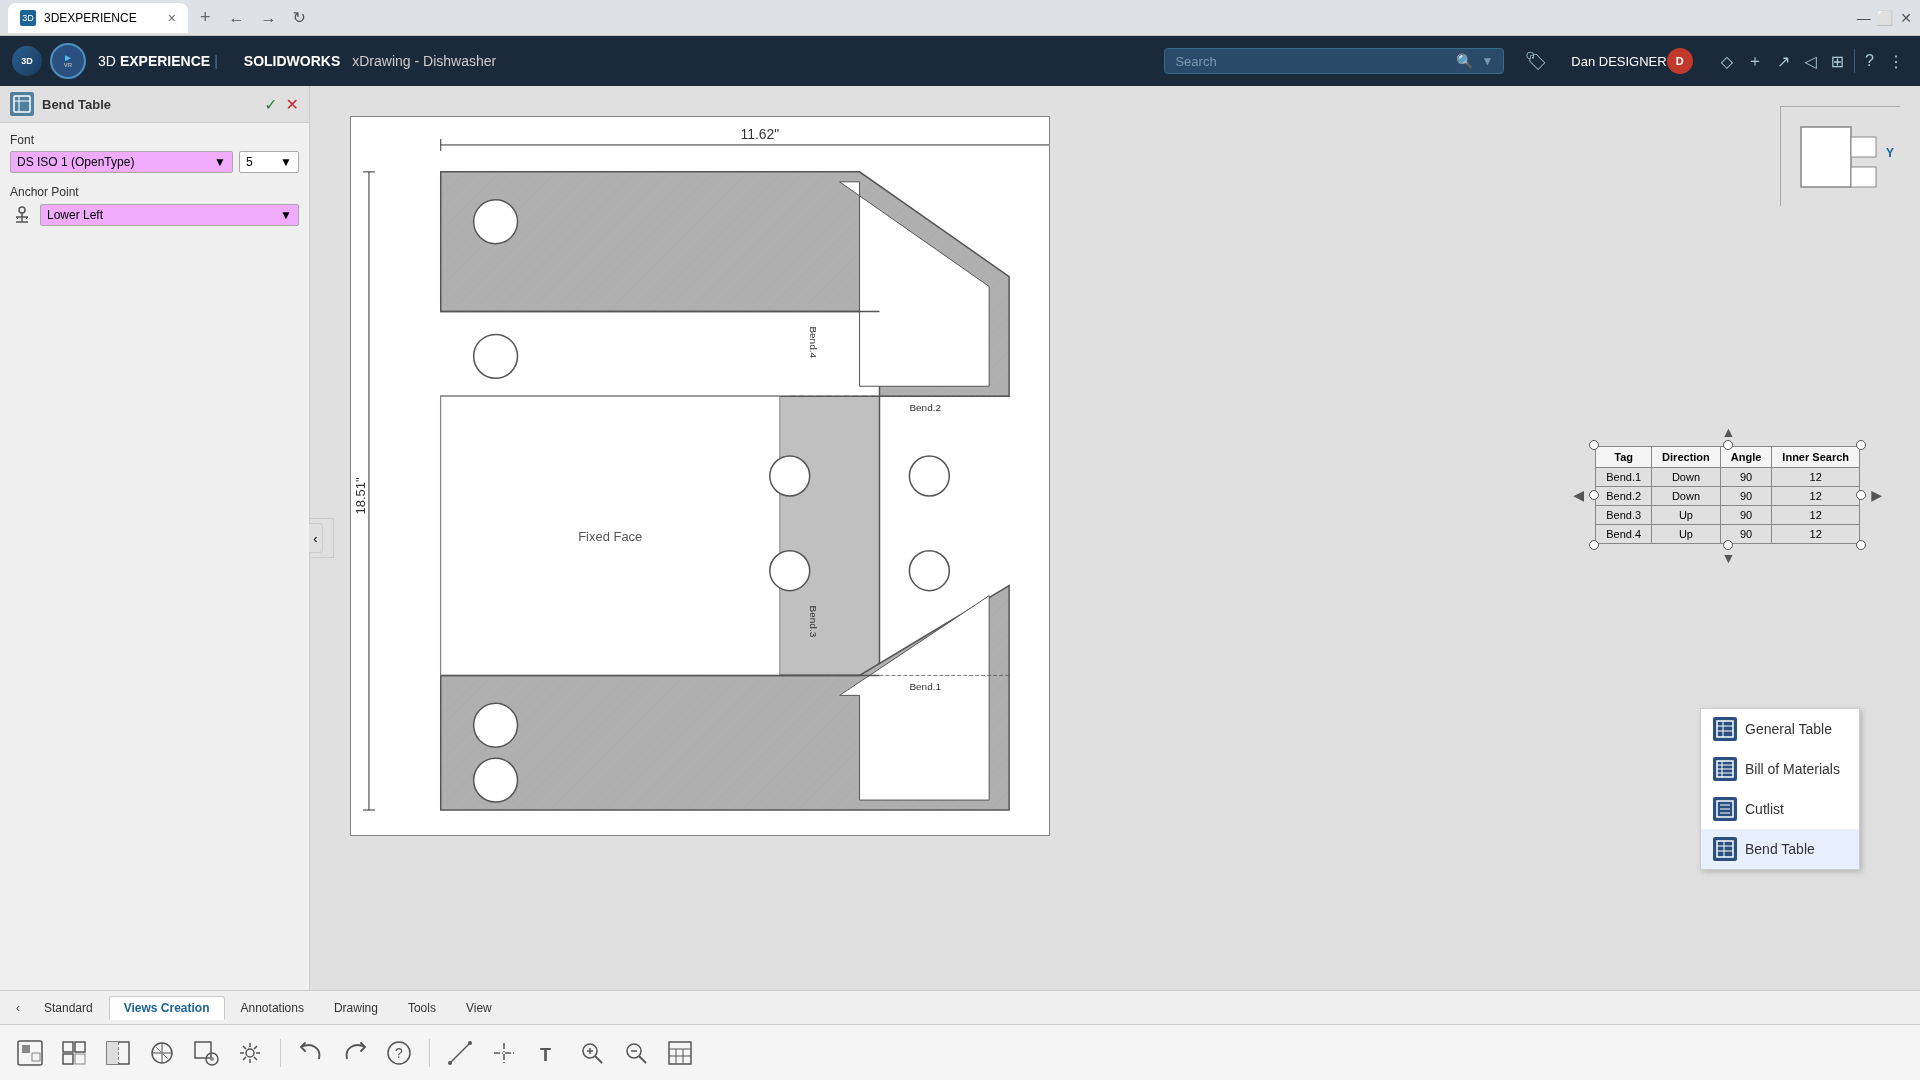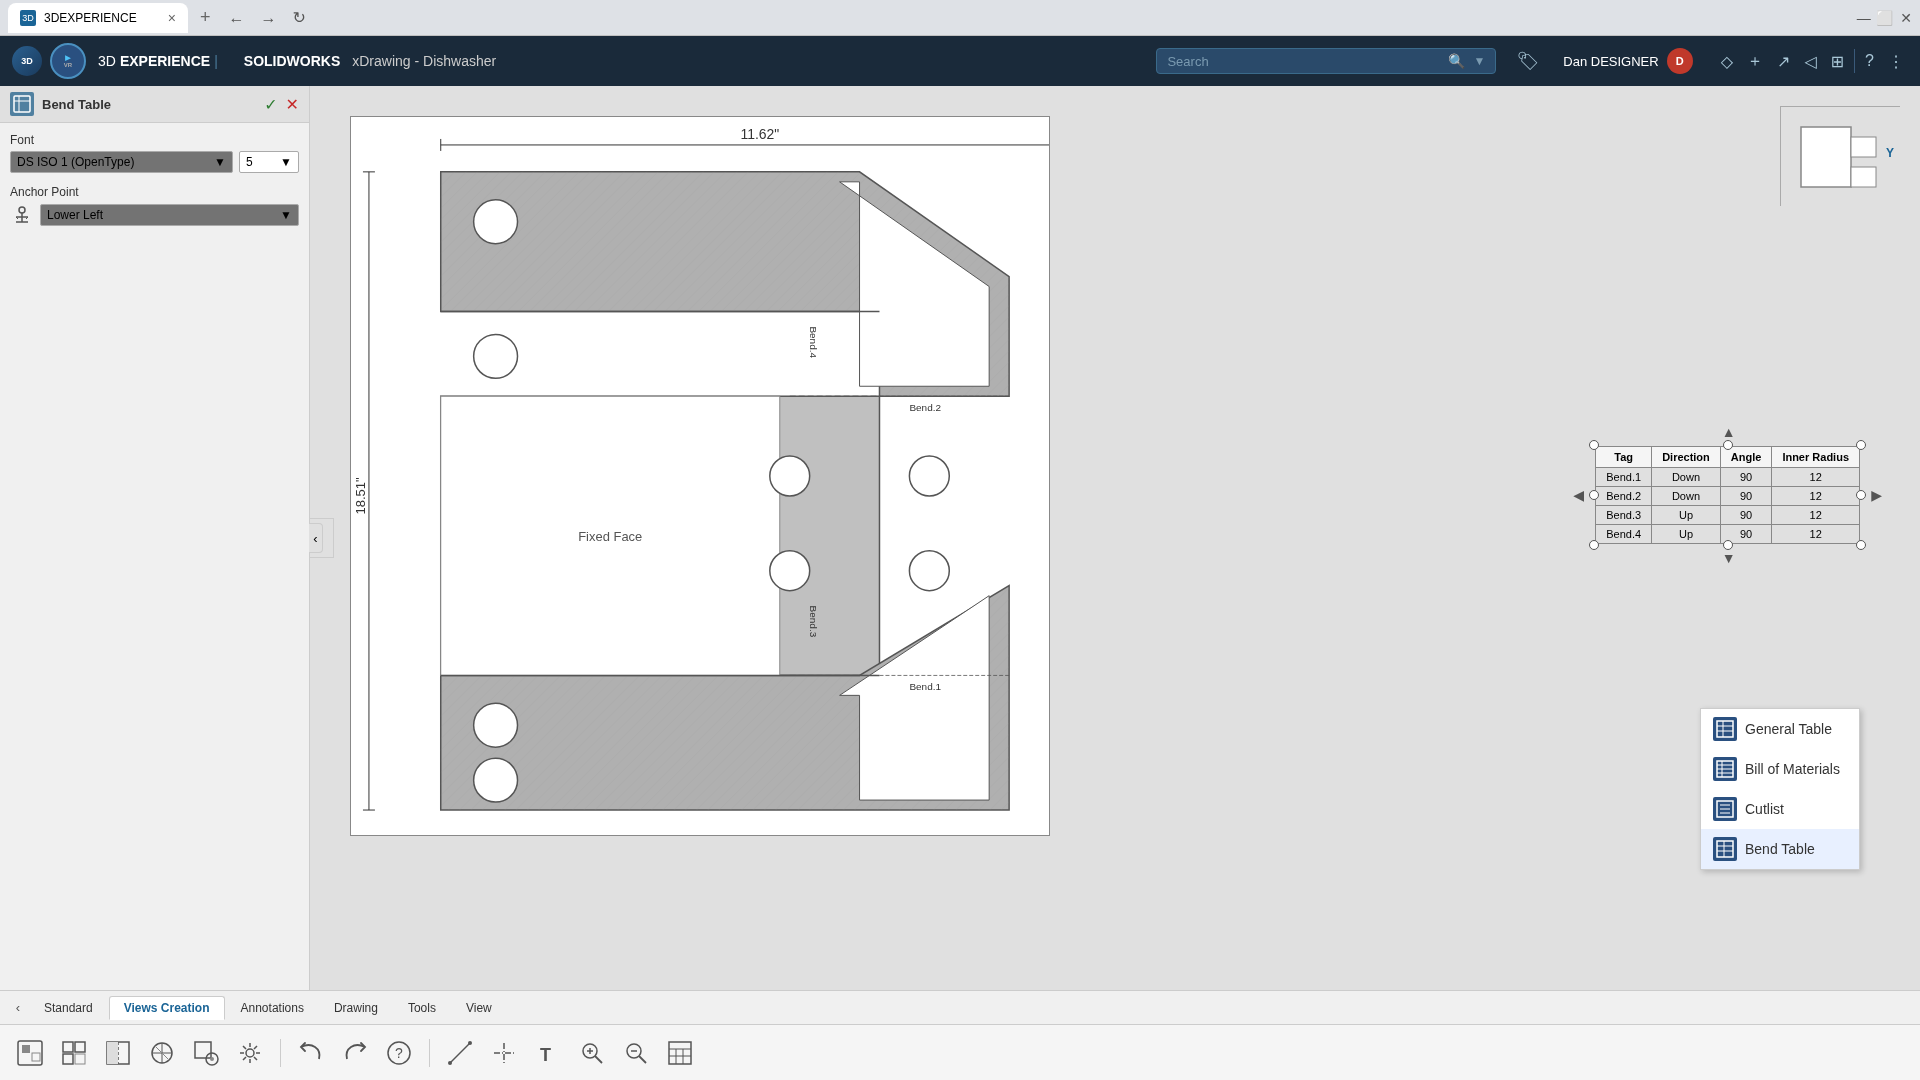--- a/index.html
+++ b/index.html
@@ -14,41 +14,41 @@
     .browser-nav { display: flex; align-items: center; gap: 4px; }
     .nav-btn { background: none; border: none; cursor: pointer; padding: 4px 6px; color: #555; font-size: 16px; border-radius: 4px; }
     .address-bar { flex: 1; background: white; border: 1px solid #c0c0c0; border-radius: 20px; padding: 4px 12px; font-size: 13px; color: #333; }
 
     
     .app-header { background: #1a2a3a; height: 50px; display: flex; align-items: center; padding: 0 12px; gap: 12px; }
     .logo-circle { width: 36px; height: 36px; border-radius: 50%; background: #2a5080; display: flex; align-items: center; justify-content: center; border: 2px solid #4a90c0; color: white; font-size: 10px; font-weight: bold; cursor: pointer; position: relative; }
     .header-search { flex: 0 0 340px; background: #2a4a6a; border: 1px solid #3a6a8a; border-radius: 4px; display: flex; align-items: center; padding: 4px 10px; gap: 8px; margin-left: auto; }
     .header-search input { background: none; border: none; outline: none; color: white; font-size: 13px; flex: 1; }
     .header-search input::placeholder { color: #7a9ab0; }
-    .user-btn { display: flex; align-items: center; gap: 8px; color: white; font-size: 13px; }
+    .user-btn { display: flex; align-items: center; color: white; font-size: 13px; }
     .user-avatar { width: 26px; height: 26px; border-radius: 50%; background: #c0392b; display: flex; align-items: center; justify-content: center; color: white; font-size: 11px; font-weight: bold; }
     .header-icon { color: #aac8d8; font-size: 16px; cursor: pointer; padding: 4px; }
     .header-divider { width: 1px; height: 24px; background: #3a5a7a; }
 
     
     .main-area { display: flex; height: calc(1080px - 36px - 50px - 46px - 44px); position: relative; }
 
     
     .left-panel { width: 310px; background: #f0f0f0; border-right: 1px solid #ccc; position: relative; z-index: 10; }
     .panel-header { background: #e0e0e0; padding: 6px 10px; display: flex; align-items: center; gap: 8px; border-bottom: 1px solid #ccc; }
     .panel-icon { width: 24px; height: 24px; background: #5080a0; border-radius: 2px; display: flex; align-items: center; justify-content: center; color: white; font-size: 12px; }
     .panel-title { font-size: 13px; font-weight: bold; color: #333; flex: 1; }
     .panel-ok { color: #2e7d32; font-size: 16px; cursor: pointer; background: none; border: none; }
     .panel-close { color: #c62828; font-size: 16px; cursor: pointer; background: none; border: none; }
 
     .panel-body { padding: 10px; }
     .field-group { margin-bottom: 12px; }
     .field-label { font-size: 12px; color: #333; margin-bottom: 4px; }
     .field-row { display: flex; gap: 6px; }
-    .select-box { flex: 1; border: 1px solid #aaa; background: #737373; padding: 3px 6px; font-size: 12px; border-radius: 2px; display: flex; align-items: center; justify-content: space-between; cursor: pointer; }
+    .select-box { flex: 1; border: 1px solid #aaa; background: #f0abfc; padding: 3px 6px; font-size: 12px; border-radius: 2px; display: flex; align-items: center; justify-content: space-between; cursor: pointer; }
     .select-box-small { width: 60px; border: 1px solid #aaa; background: white; padding: 3px 6px; font-size: 12px; border-radius: 2px; display: flex; align-items: center; justify-content: space-between; cursor: pointer; }
     .anchor-row { display: flex; align-items: center; gap: 6px; }
     .anchor-icon { width: 24px; height: 24px; color: #555; display: flex; align-items: center; justify-content: center; font-size: 16px; }
     .table-borders-row { display: flex; align-items: center; justify-content: space-between; padding: 6px 0; border-top: 1px solid #ddd; cursor: pointer; }
     .chevron-right { font-size: 14px; color: #666; }
 
     
     .collapse-tab { position: absolute; right: -14px; top: 50%; transform: translateY(-50%); width: 14px; height: 30px; background: #e0e0e0; border: 1px solid #ccc; border-left: none; border-radius: 0 4px 4px 0; display: flex; align-items: center; justify-content: center; cursor: pointer; z-index: 11; }
 
     
@@ -307,21 +307,21 @@
         <div style="position:absolute;left:-22px;top:calc(50% - 8px);font-size:14px;color:#555;">◀</div>
         
         <div style="position:absolute;right:-22px;top:calc(50% - 8px);font-size:14px;color:#555;">▶</div>
 
         <table class="bend-table">
           <thead>
             <tr>
               <th>Tag</th>
               <th>Direction</th>
               <th>Angle</th>
-              <th>Inner Radius</th>
+              <th>Inner Search</th>
             </tr>
           </thead>
           <tbody id="bend-table-body">
           <tr>
                 <td>Bend.1</td>
                 <td>Down</td>
                 <td>90</td>
                 <td>12</td>
               </tr>
               <tr>

